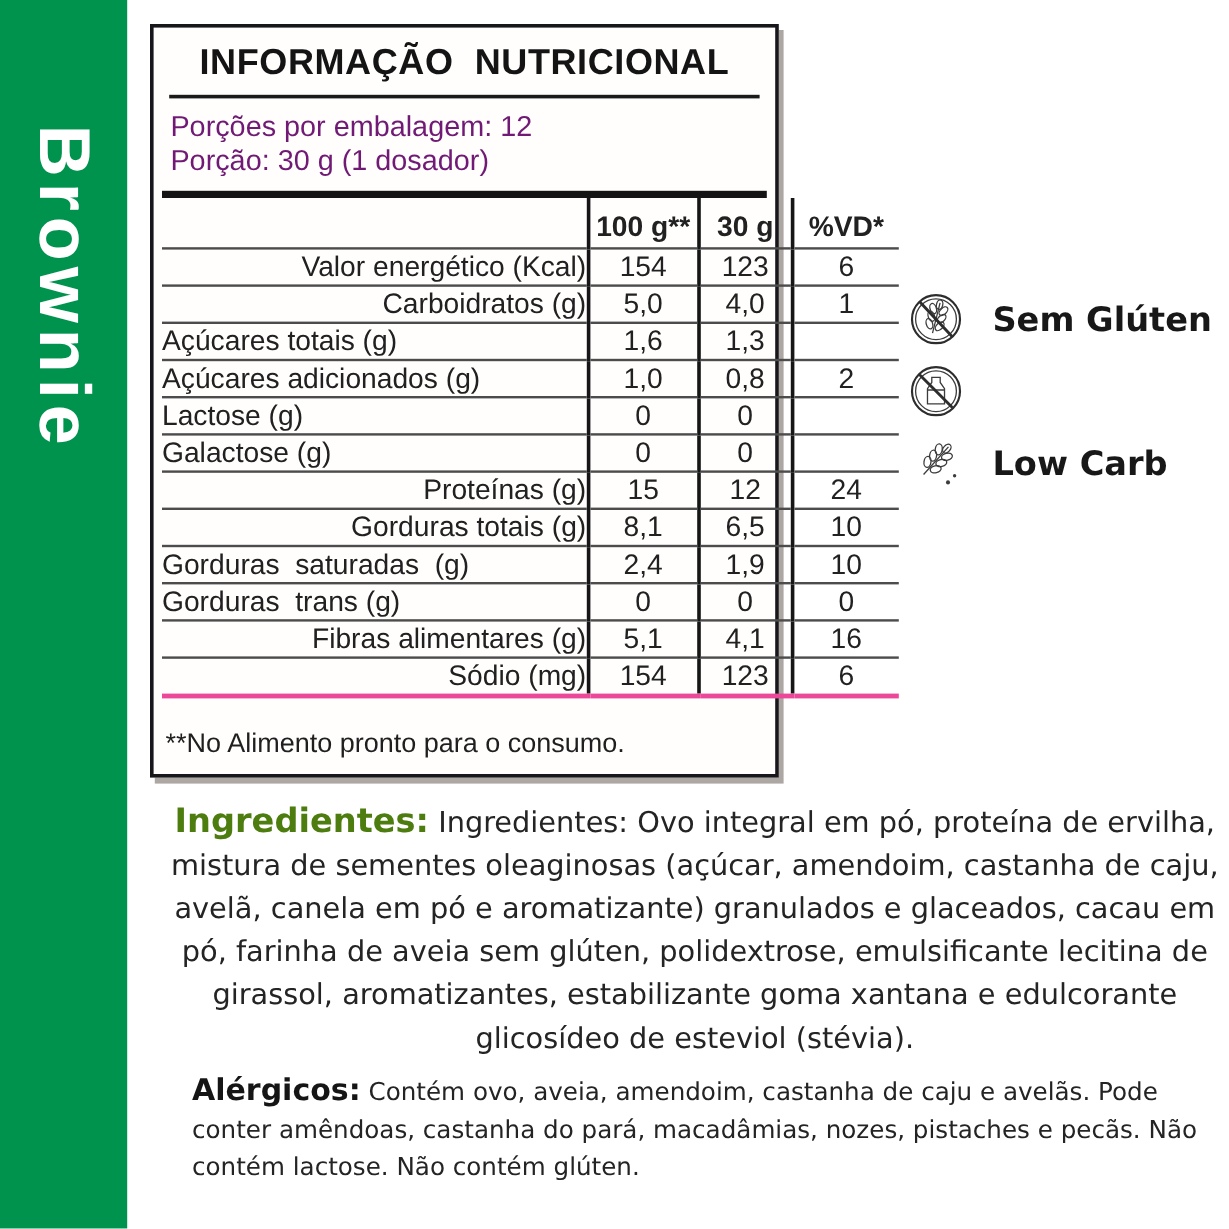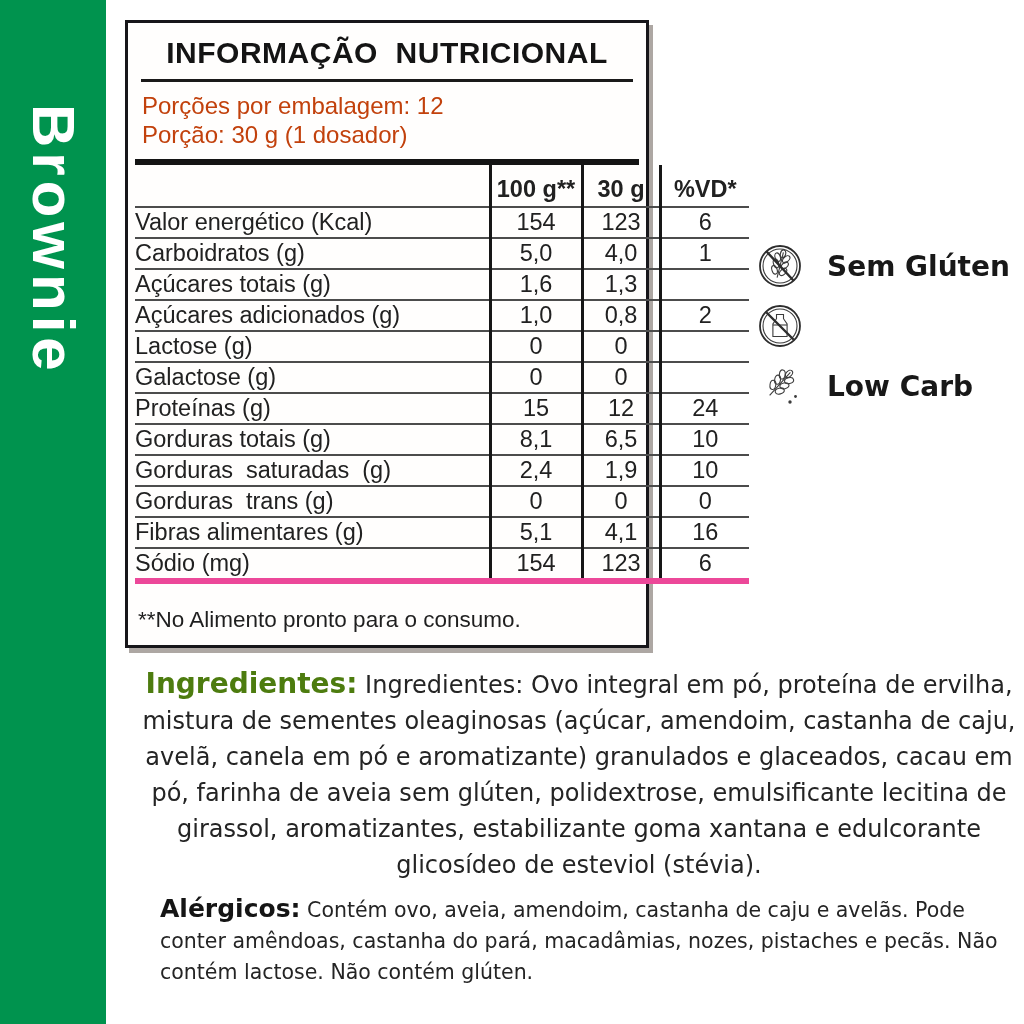--- a/index.html
+++ b/index.html
@@ -14,32 +14,32 @@
              font-size:60px;letter-spacing:5px;color:#ffffff;line-height:72px;}
 
   
   .nutri-box{position:absolute;left:125px;top:20px;width:524px;height:628px;
              border:3px solid #17161a;background:#fffefd;
              box-shadow:4px 5px 0 rgba(105,95,88,.55);
              display:flex;flex-direction:column;box-sizing:border-box;}
   .nt-title{font-weight:bold;font-size:30px;letter-spacing:.5px;text-align:center;
             margin-top:13px;white-space:pre;color:#141414;}
   .nt-rule{height:3px;background:#1a1a1a;margin:9px 13px 0 13px;}
-  .nt-meta{padding:9px 12px 5px 14px;font-size:24px;line-height:29px;color:#c2410c;}
+  .nt-meta{padding:9px 12px 5px 14px;font-size:24px;line-height:29px;color:#701a75;}
   .nt-thick{height:6px;background:#141414;margin:5px 7px 0 7px;}
 
   table.nt{border-collapse:collapse;table-layout:fixed;width:614px;margin:0 7px;}
   table.nt th,table.nt td{padding:0;font-size:23.5px;color:#212121;overflow:hidden;}
   table.nt th{height:38px;vertical-align:bottom;font-weight:bold;text-align:center;
               border-bottom:2px solid #4c4c4c;padding-bottom:3px;}
   table.nt td{height:29px;border-bottom:2px solid #4c4c4c;}
-  table.nt tr:last-child td{border-bottom:6px solid #ec4899;margin-left:40px;}
+  table.nt tr:last-child td{border-bottom:4px solid #ec4899;margin-left:40px;}
   .c-val{border-left:3px solid #161616;text-align:center;}
   .c-label{text-align:left;white-space:pre;}
-  .ind0{padding-left:14px;} .ind1{padding-left:21px;} .ind2{padding-left:29px;}
+  .ind0{padding-left:14px;text-align:right;} .ind1{padding-left:21px;} .ind2{padding-left:29px;}
 
   .nt-foot{margin-top:auto;padding:8px 10px 10px 10px;font-size:22.5px;line-height:31px;color:#1f1f1f;}
 
   
   .badges{position:absolute;left:757px;top:243px;display:flex;flex-direction:column;gap:14px;}
   .badge{display:flex;align-items:center;gap:24px;}
   .badge svg{width:46px;height:46px;flex:0 0 46px;}
   .badge-label{font-family:"DejaVu Sans","Liberation Sans",sans-serif;font-weight:bold;
                font-size:28px;color:#181818;white-space:nowrap;}
 

